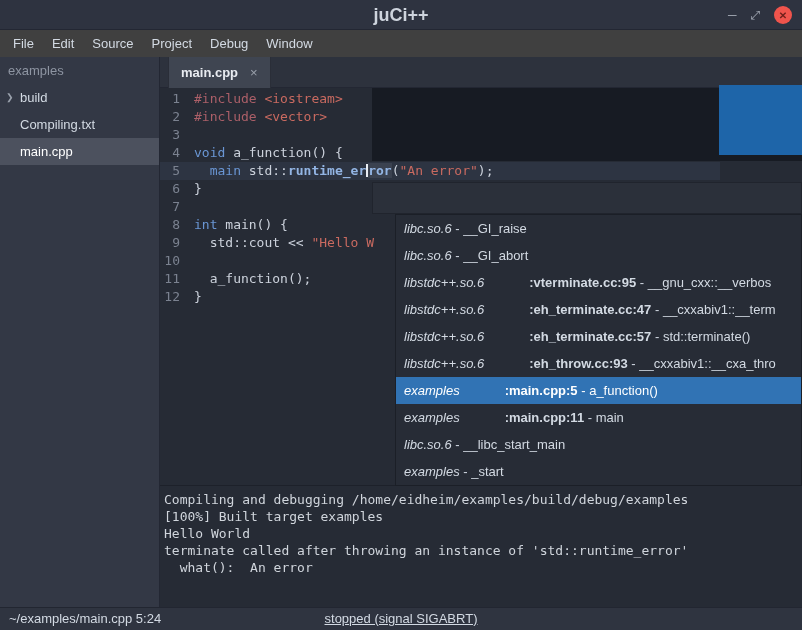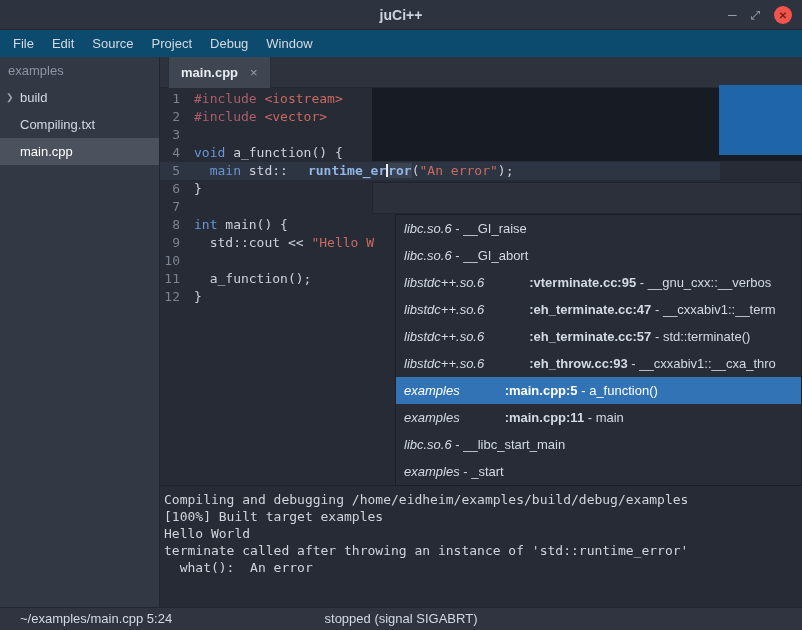--- a/index.html
+++ b/index.html
@@ -9,31 +9,31 @@
     font-family: "Liberation Sans", sans-serif;
     background: #262b35;
     color: #d3dae3;
     overflow: hidden;
   }
 
   
   .titlebar { position:absolute; left:0; top:0; width:802px; height:30px;
               background:#2e3340; border-bottom:1px solid #232733; }
   .title   { position:absolute; left:0; right:0; top:0; text-align:center;
-             line-height:30px; font-size:14px; font-weight:bold; color:#ced4dd; }
+             line-height:30px; font-size:18px; font-weight:bold; color:#ced4dd; }
   .winbtns { position:absolute; right:10px; top:0; height:30px;
              display:flex; align-items:center; gap:14px; z-index:2; }
   .wbtn    { color:#aab0bb; font-size:12px; line-height:18px; }
   .close-btn { width:18px; height:18px; border-radius:50%; background:var(--close);
                color:#6e1f1a; font-size:10px; display:flex; align-items:center;
                justify-content:center; font-weight:bold; }
 
   
   .menubar { position:absolute; left:0; top:30px; width:802px; height:27px;
-             background:#0c4a6e; display:flex; align-items:center; padding-left:4px; }
+             background:#404040; display:flex; align-items:center; padding-left:4px; }
   .menu-item { padding:0 9px; font-size:13px; line-height:27px; color:#d3dae3; }
 
   
   .sidebar { position:absolute; left:0; top:57px; width:160px; height:550px;
              background:#333845; border-right:1px solid #232733; }
   .side-header { height:27px; line-height:27px; padding-left:8px;
                  font-size:13px; color:#8e95a2; }
   .tree-item { height:27px; line-height:27px; font-size:13px; color:#d3dae3;
                display:flex; align-items:center; }
   .tree-item .chev { width:14px; margin-left:6px; font-size:9px; color:#9aa1ac; }
@@ -55,21 +55,21 @@
             background:#262b35; font-family:"DejaVu Sans Mono", monospace;
             font-size:13px; overflow:hidden; }
   .crow { display:flex; height:18px; line-height:18px; white-space:pre; }
   .crow.hl { background:linear-gradient(to right,#2d3442 0,#2d3442 560px,rgba(0,0,0,0) 560px); }
   .gut  { width:28px; min-width:28px; text-align:right; padding-right:8px; color:#7b8290; }
   .code { padding-left:6px; }
   .tk-d    { color:#ccd2dc; }
   .tk-pre  { color:var(--pre); }
   .tk-str  { color:var(--str); }
   .tk-kw   { color:var(--kw); }
-  .tk-kwb  { color:var(--kwb); font-weight:bold;margin-left:20px; }
+  .tk-kwb  { color:var(--kwb); font-weight:bold; }
   .tk-kwbbox { color:var(--kwb); font-weight:bold; background:#3b4250; }
   .caret { display:inline-block; width:2px; height:13px; background:#e9edf2;
            vertical-align:-2px; }
 
   
   .tooltip-panel { position:absolute; left:372px; top:88px; width:430px; height:73px;
                    background:#171b23; z-index:5; }
   .blue-block { position:absolute; left:719px; top:85px; width:83px; height:70px;
                 background:var(--blue); z-index:6; }
   .popup-strip { position:absolute; left:372px; top:182px; width:430px; height:32px;
@@ -85,23 +85,23 @@
   
   .output { position:absolute; left:160px; top:485px; width:642px; height:122px;
             background:#262b35; border-top:1px solid #1d212a;
             font-family:"DejaVu Sans Mono", monospace; font-size:13px;
             padding:5px 12px 0 4px; overflow:hidden; }
   .tline { height:17px; line-height:17px; white-space:pre; color:#d0d5dc; }
 
   
   .statusbar { position:absolute; left:0; top:607px; width:802px; height:23px;
                background:#2f3440; border-top:1px solid #222631; font-size:13px; }
-  .status-left { position:absolute; left:20px; top:0; line-height:22px; color:#d3dae3; }
+  .status-left { position:absolute; left:9px; top:0; line-height:22px; color:#d3dae3; }
   .status-center { position:absolute; left:0; right:0; top:0; text-align:center;
-                   line-height:22px; color:#d3dae3; }
+                   line-height:22px; color:#d3dae3;text-decoration:underline; }
 </style>
 </head>
 <body>
 
 <div class="titlebar">
   <span class="title">juCi++</span>
   <div class="winbtns">
     <span class="wbtn">─</span>
     <span class="wbtn">⤢</span>
     <span class="close-btn">✕</span>

